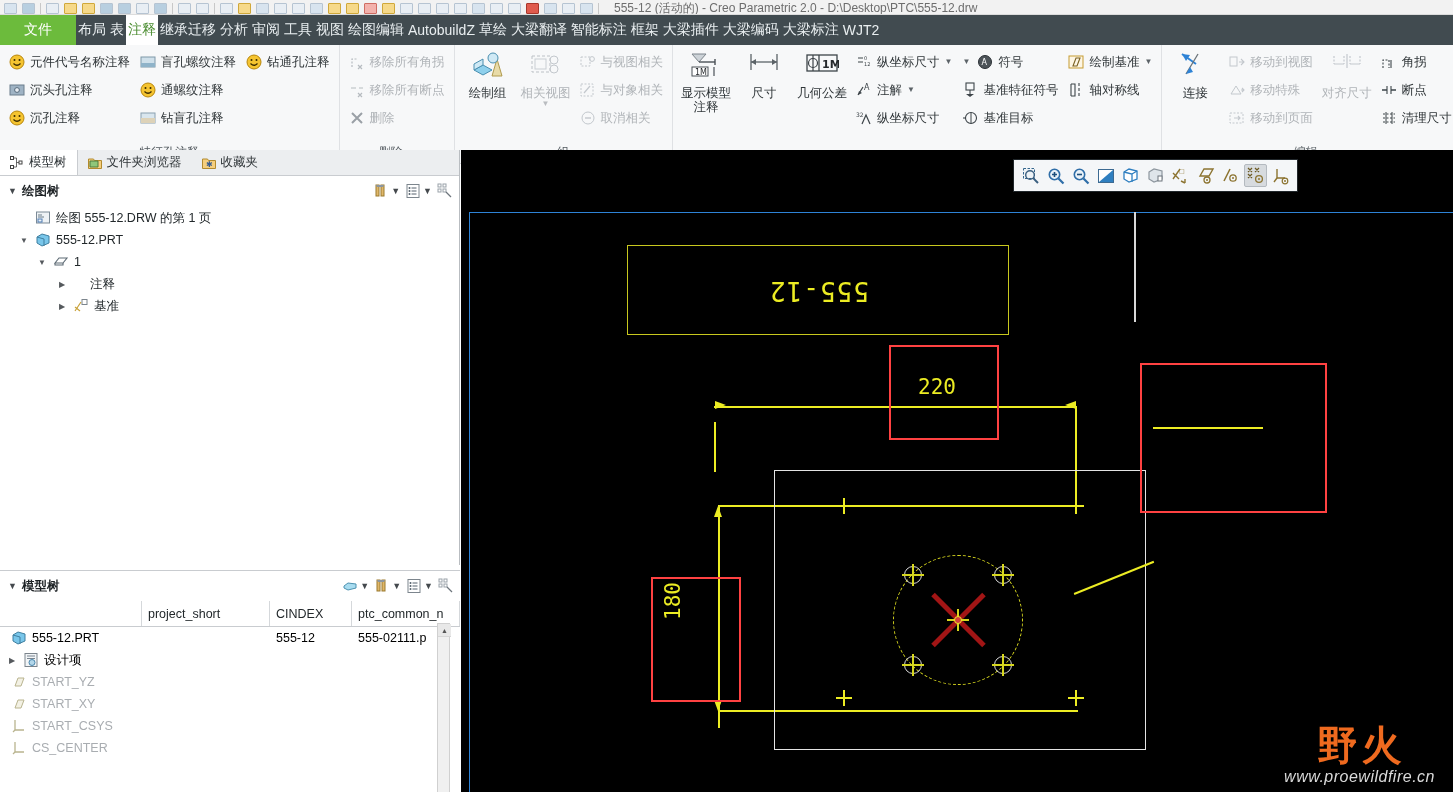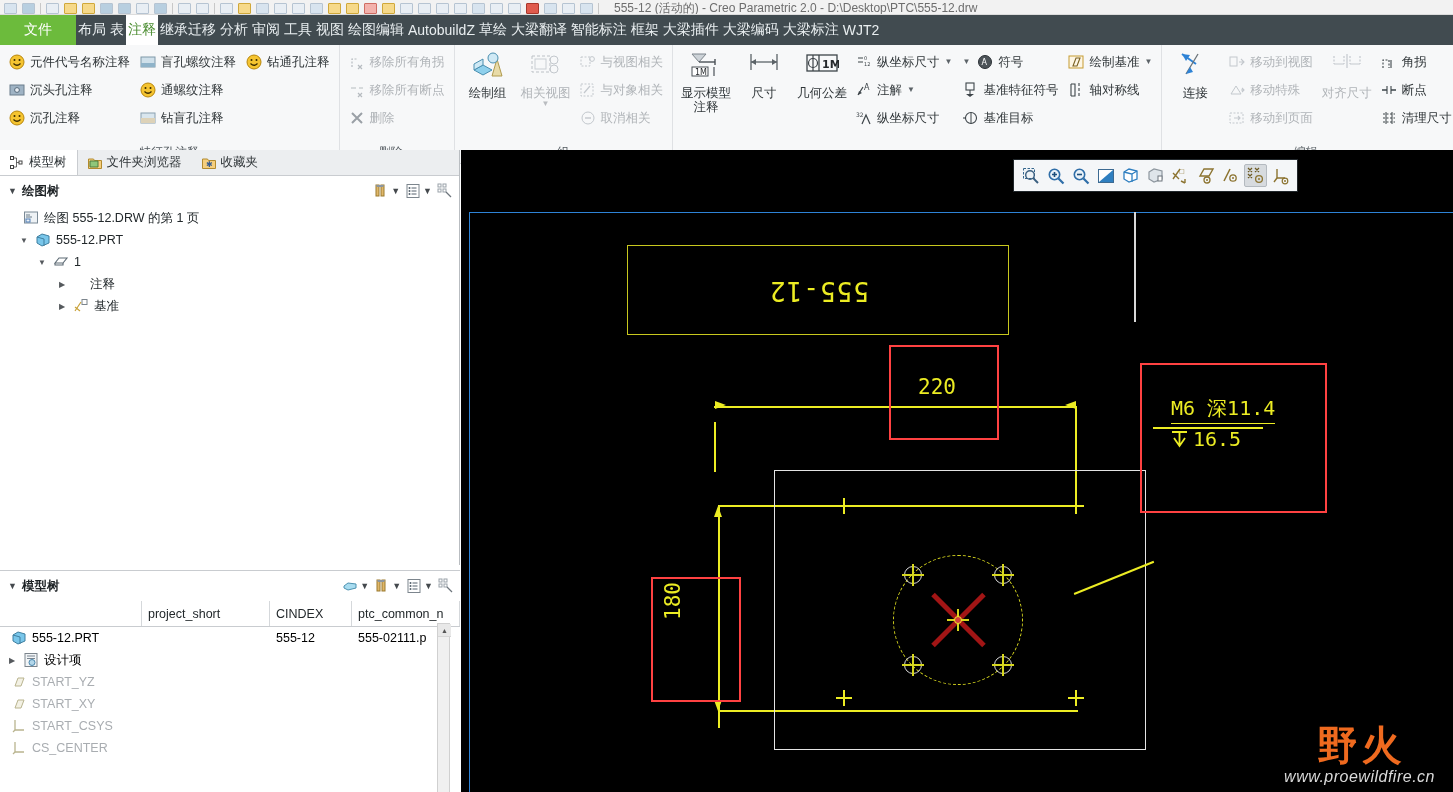--- a/index.html
+++ b/index.html
@@ -811,21 +811,21 @@
               <rect x="1" y="6" width="3" height="3" fill="none" stroke="#9aa2a9"></rect>
               <rect x="6" y="1" width="3" height="3" fill="none" stroke="#9aa2a9"></rect>
               <rect x="6" y="6" width="3" height="3" fill="none" stroke="#9aa2a9"></rect>
               <path d="M9 9 l5 5" stroke="#6d757c" stroke-width="1.2"></path>
             </svg>
         </span>
       </span>
     </div>
 
     <div class="treebody">
-      <div class="trow" style="padding-left:6px">
+      <div class="trow" style="padding-left:18px">
         <span class="gap"></span>
         <span class="ic">
           <svg width="16" height="16" viewBox="0 0 16 16">
               <rect x="1.5" y="2" width="13" height="11" fill="#eef2f5" stroke="#7b8a96"></rect>
               <path d="M3 5 h4 M3 7 h6" stroke="#6a7c89" stroke-width="1"></path>
               <rect x="3" y="9" width="4" height="3" fill="none" stroke="#4e7cb5"></rect>
             </svg>
         </span>
         <span>绘图 555-12.DRW 的第 1 页</span>
       </div>
@@ -1054,29 +1054,20 @@
     <div class="centermark" style="left:531px;top:504px;"></div>
 
     <div class="redx"></div>
     <div class="centermark" style="left:486px;top:459px;"></div>
     <div style="position:absolute;left:493px;top:466px;width:8px;height:8px;border-radius:50%;background:#d43d3d;border:1.5px solid #ecec23;"></div>
 
     <div style="position:absolute;left:613px;top:443px;width:86px;height:1.5px;background:#ecec23;transform:rotate(-22deg);transform-origin:left center;"></div>
     <div style="position:absolute;left:692px;top:277px;width:110px;height:1.5px;background:#ecec23;"></div>
 
     <div class="selbox sb-m6"></div>
-    <div class="m6block">
-      <div class="rule">M6 深11.4</div>
-      <div class="row2">
-        <svg width="17" height="20" viewBox="0 0 17 20">
-          <path d="M1 3 H16 M8.5 3 V17 M3 9 L8.5 17 L14 9" stroke="#ecec23" fill="none" stroke-width="1.8"></path>
-        </svg>
-        <span>16.5</span>
-      </div>
-    </div>
 
     <div class="viewtb">
       <div class="vtb-btn">
         <svg width="18" height="18" viewBox="0 0 18 18">
             <rect x="1.5" y="1.5" width="11" height="10" fill="#eef3f7" stroke="#34658c" stroke-dasharray="2.5 1.5"></rect>
             <circle cx="8" cy="8" r="4.3" fill="none" stroke="#3a5f80" stroke-width="1.4"></circle>
             <path d="M11.4 11.4 L16 16" stroke="#3a5f80" stroke-width="2"></path>
           </svg>
       </div>
       <div class="vtb-btn">

